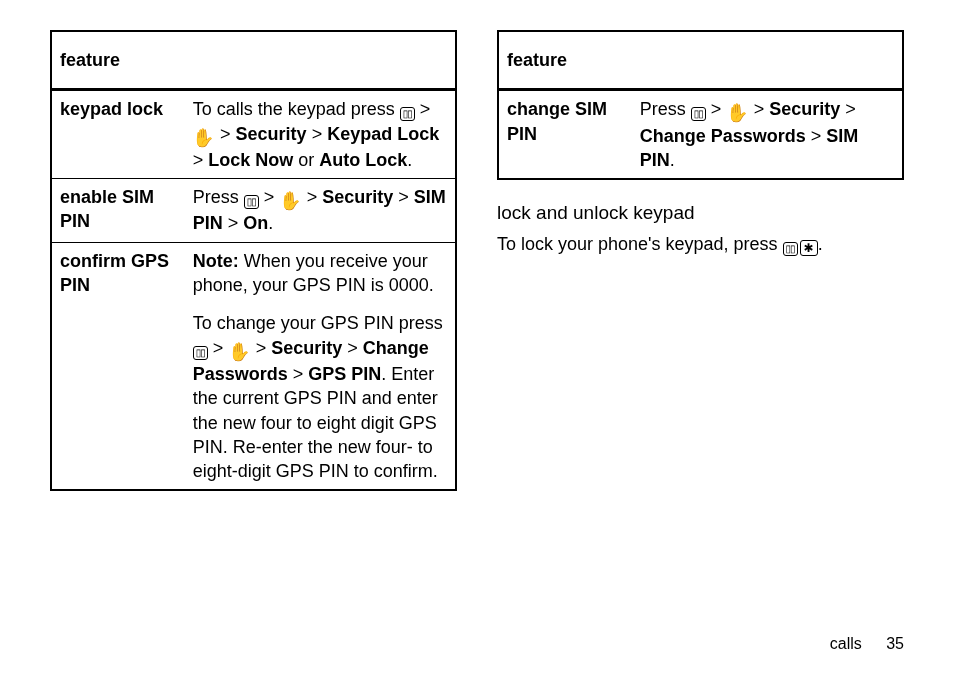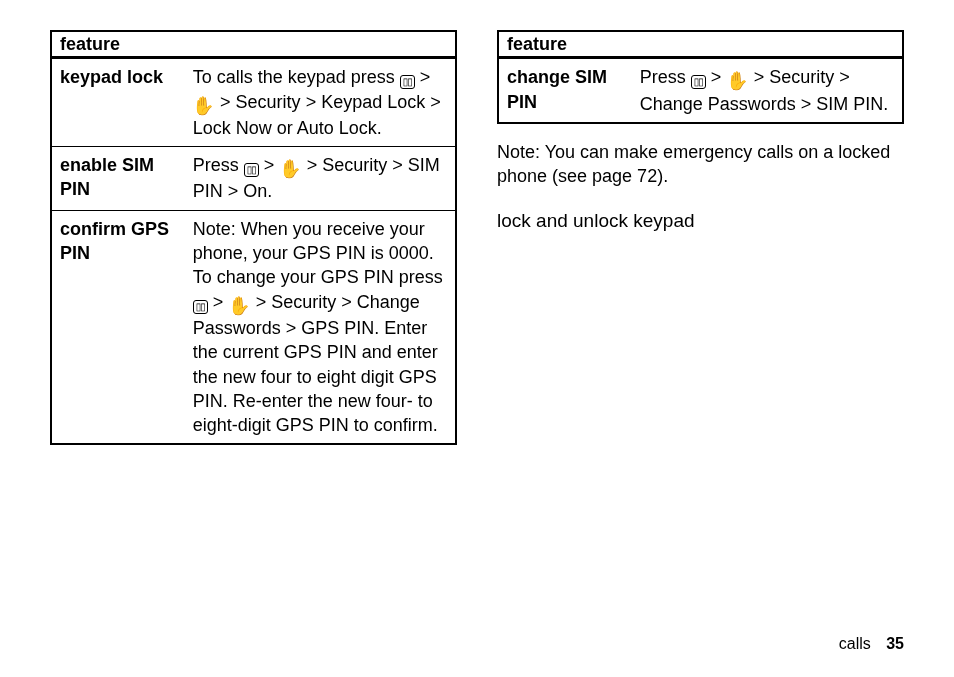--- a/index.html
+++ b/index.html
@@ -1,32 +1,32 @@
 <!DOCTYPE html>
 <html><head>
 <meta charset="utf-8">
 <style>
   *{box-sizing:border-box;margin:0;padding:0}
   body{width:954px;height:677px;background:#fff;font-family:Helvetica,Arial,sans-serif;color:#000;position:relative;font-size:18px;line-height:1.35}
   .cols{display:flex;gap:40px;padding:30px 50px 0 50px}
   .col{flex:1;min-width:0}
   table.feature{width:100%;border-collapse:collapse;border:2px solid #000}
-  table.feature thead th{text-align:left;padding:0 8px;border-bottom:3px solid #000;font-weight:700}
+  table.feature thead th{text-align:left;padding:16px 8px;border-bottom:3px solid #000;font-weight:700}
   table.feature td{vertical-align:top;padding:6px 8px}
   table.feature tbody tr + tr td{border-top:1px solid #000}
   .fname{font-weight:700;width:33%}
-  .b{font-weight:400}
+  .b{font-weight:700}
   .ico{display:inline-block;vertical-align:-2px}
   .menu-ico{border:1.6px solid #000;border-radius:3px;padding:1px 2px;font-size:10px;line-height:10px;letter-spacing:-1px}
   .hand-ico{font-size:18px;position:relative;top:2px}
   .star-btn{border:1.6px solid #000;border-radius:3px;padding:0 3px;font-size:12px;line-height:14px}
   .para{margin-top:16px}
   .subhead{margin-top:20px;font-size:19px}
   .footer{position:absolute;right:50px;bottom:22px;font-size:16px}
-  .footer .pg{font-weight:700;margin-left:11px}
+  .footer .pg{font-weight:400;margin-left:20px}
 </style>
 </head>
 <body>
 
 <div class="cols">
 
   <div class="col">
     <table class="feature">
       <thead>
         <tr>
@@ -68,21 +68,21 @@
             <span class="b">On</span><span>.</span>
           </td>
         </tr>
 
         <tr>
           <td class="fname">confirm GPS PIN</td>
           <td>
             <p>
               <span class="b">Note:</span><span> When you receive your phone, your GPS PIN is 0000.</span>
             </p>
-            <p style="">
+            <p style="margin-top:14px">
               <span>To change your GPS PIN press </span>
               <span class="ico menu-ico">▯▯</span>
               <span> &gt; </span>
               <span class="ico hand-ico">✋</span>
               <span> &gt; </span>
               <span class="b">Security</span>
               <span> &gt; </span>
               <span class="b">Change Passwords</span>
               <span> &gt; </span>
               <span class="b">GPS PIN</span><span>. Enter the current GPS PIN and enter the new four to eight digit GPS PIN. Re-enter the new four- to eight-digit GPS PIN to confirm.</span>
@@ -112,25 +112,26 @@
             <span class="b">Security</span>
             <span> &gt; </span>
             <span class="b">Change Passwords</span>
             <span> &gt; </span>
             <span class="b">SIM PIN</span><span>.</span>
           </td>
         </tr>
       </tbody>
     </table>
 
-    <p class="para">
-      <span class="b">Note:</span><span> You can make emergency calls on a locked phone (see page 72).</span>
-    </p>
 
     <p class="subhead">lock and unlock keypad</p>
 
+    <p style="margin-top:6px">
+      <span>To lock your phone's keypad, press </span>
+      <span class="ico menu-ico">▯▯</span><span class="ico star-btn" style="margin-left:2px">✱</span><span>.</span>
+    </p>
   </div>
 </div>
 
 <div class="footer">
   <span>calls</span>
   <span class="pg">35</span>
 </div>
 
 </body></html>

